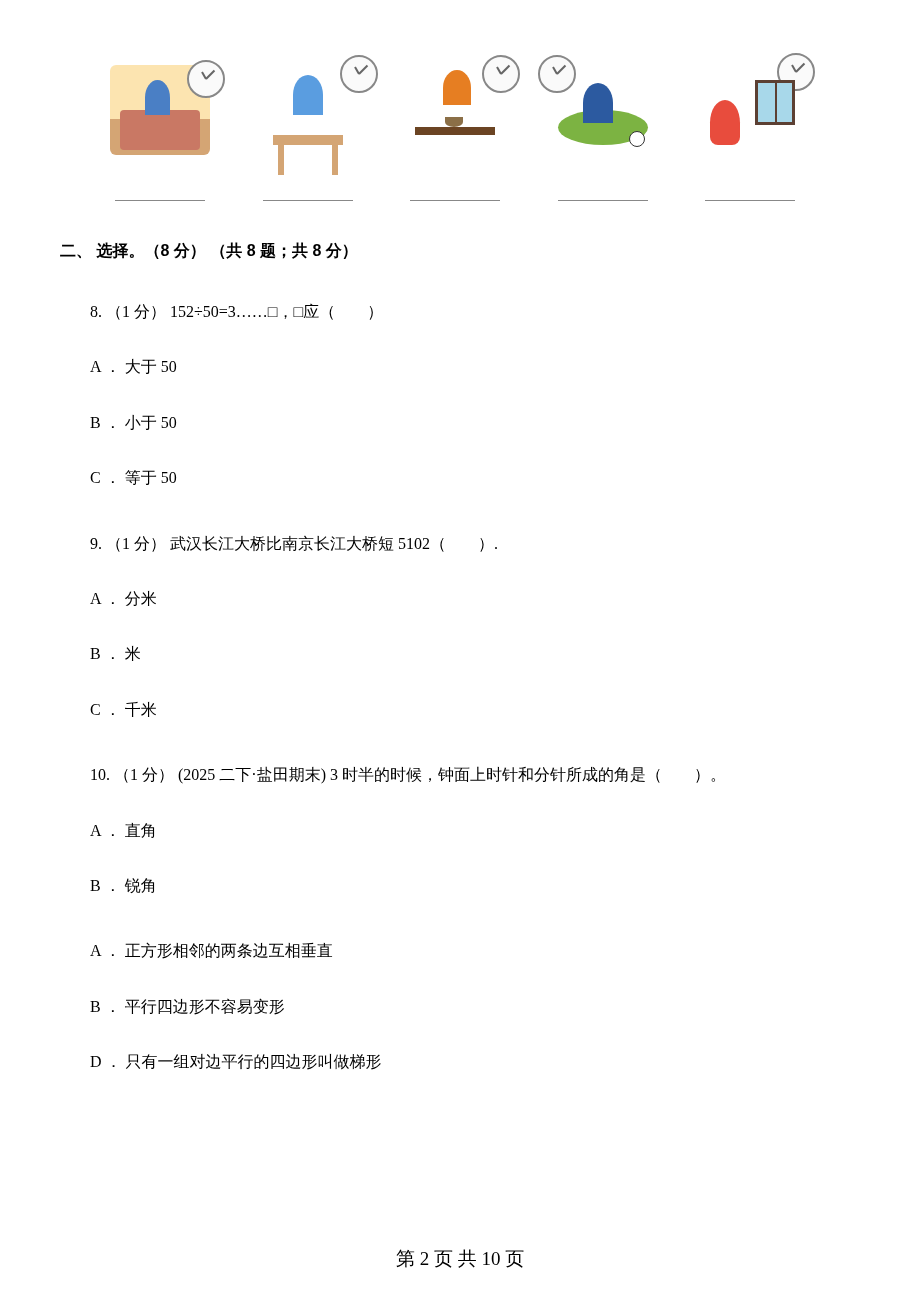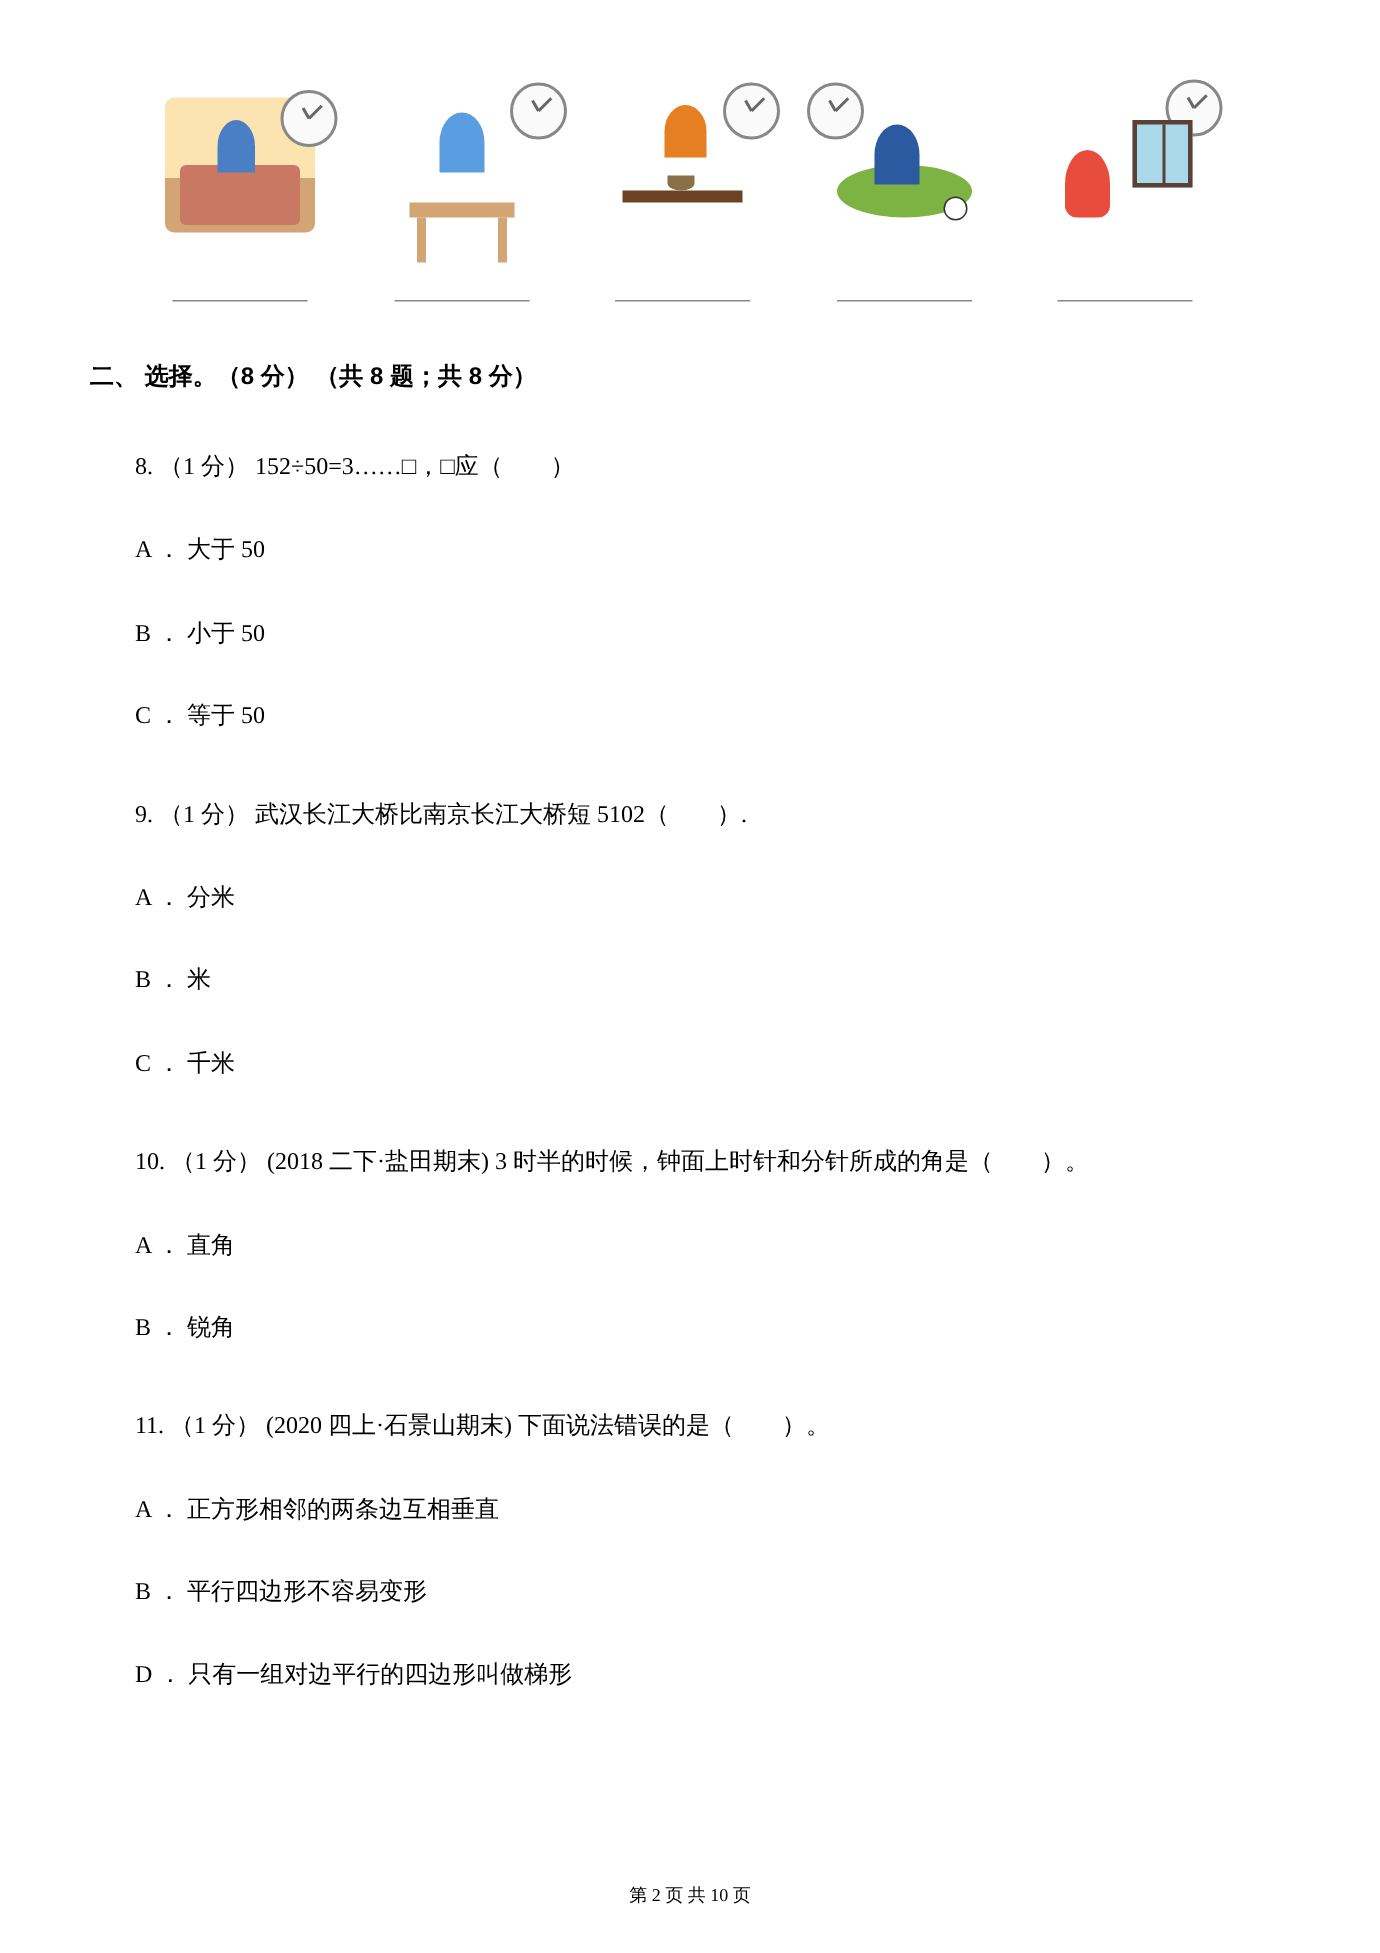--- a/index.html
+++ b/index.html
@@ -93,21 +93,21 @@
     }
     .option {
       margin-bottom: 25px;
     }
     .footer {
       position: absolute;
       bottom: 30px;
       left: 0;
       right: 0;
       text-align: center;
-      font-size: 12px;
+      font-size: 19px;
     }
 
     
     .scene1 { background: linear-gradient(#fce4b0 0%, #fce4b0 60%, #d4a574 60%); position: relative; }
     .scene1 .clock { top: -5px; right: -15px; }
     .scene1 .person { position: absolute; width: 25px; height: 35px; background: #4a7fc5; top: 15px; left: 35px; border-radius: 50% 50% 0 0; }
     .scene1 .bed { position: absolute; bottom: 5px; left: 10px; width: 80px; height: 40px; background: #c97864; border-radius: 4px; }
 
     
     .scene2 { position: relative; }
@@ -206,25 +206,24 @@
 </div>
 
 <div class="question-block">
   <div class="question-text">9. （1 分） 武汉长江大桥比南京长江大桥短 5102（　　）.</div>
   <div class="option">A ． 分米</div>
   <div class="option">B ． 米</div>
   <div class="option">C ． 千米</div>
 </div>
 
 <div class="question-block">
-  <div class="question-text">10. （1 分） (2018 二下·盐田期末) 3 时半的时候，钟面上时针和分针所成的角是（　　）。</div>
+  <div class="question-text">10. （1 分） (2025 二下·盐田期末) 3 时半的时候，钟面上时针和分针所成的角是（　　）。</div>
   <div class="option">A ． 直角</div>
   <div class="option">B ． 锐角</div>
 </div>
 
 <div class="question-block">
-  <div class="question-text">11. （1 分） (2020 四上·石景山期末) 下面说法错误的是（　　）。</div>
   <div class="option">A ． 正方形相邻的两条边互相垂直</div>
   <div class="option">B ． 平行四边形不容易变形</div>
   <div class="option">D ． 只有一组对边平行的四边形叫做梯形</div>
 </div>
 
 <div class="footer">第 2 页 共 10 页</div>
 
 </body></html>

